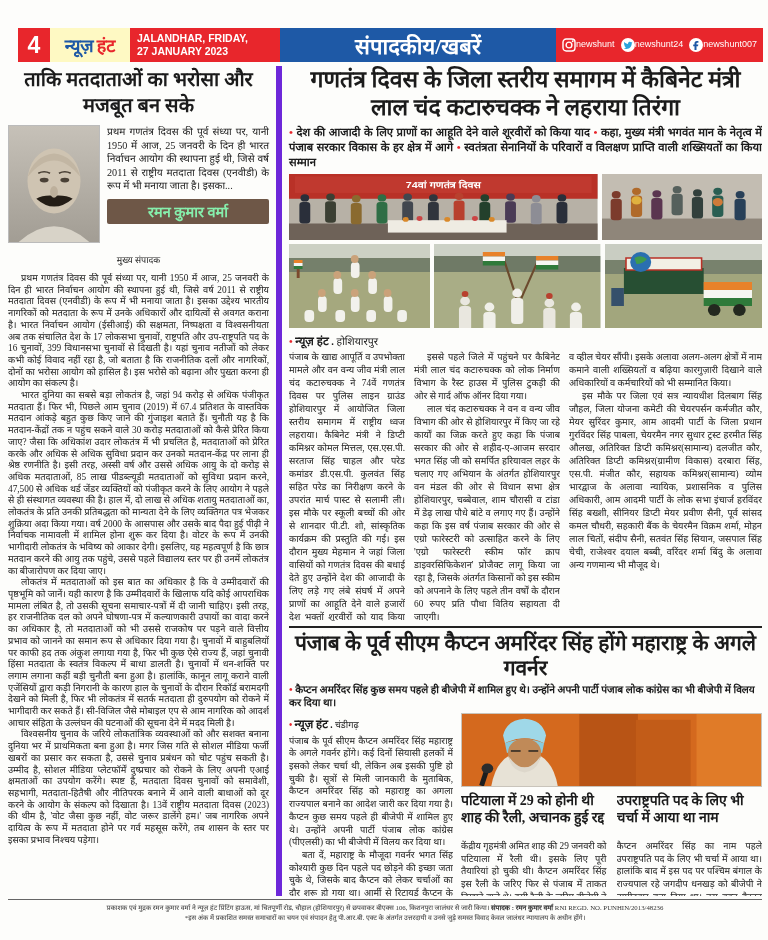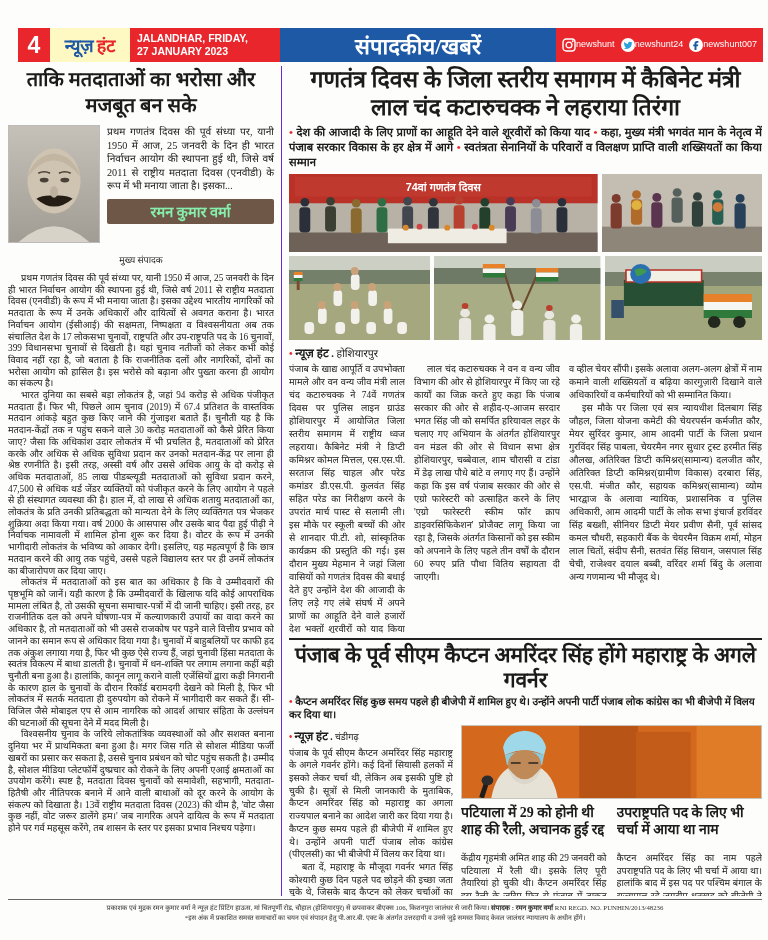--- a/index.html
+++ b/index.html
@@ -19,41 +19,41 @@
   .mh-date { width:150px; background:#e8262c; color:#fff; padding-left:7px; display:flex; flex-direction:column;
              justify-content:center; font:bold 10.5px/1.25 "Liberation Sans",sans-serif; }
   .mh-section { width:276px; background:#1e59a6; color:#fff; display:flex; align-items:center; justify-content:center;
                 font-size:22px; font-weight:bold; }
   .mh-social { flex:1; background:#e8262c; display:flex; align-items:center; justify-content:space-evenly; }
   .social-item { display:flex; flex-direction:row; align-items:center; color:#fff;
                  font:9px "Liberation Sans",sans-serif; line-height:1.1; }
   .social-item svg { width:14px; height:14px; margin-bottom:1px; }
   
   .content { position:absolute; top:66px; left:8px; right:6px; bottom:44px; display:flex; overflow:hidden; }
-  .editorial { width:274px; flex:none; padding-right:7px; border-right:1px solid #6d28d9; }
+  .editorial { width:274px; flex:none; padding-right:7px; border-right:6px solid #6d28d9; }
   .lead-wrap { flex:1; padding-left:7px; overflow:hidden; }
   
   .ed-head { font-size:20px; font-weight:bold; text-align:center; line-height:1.3; }
   .ed-row { display:flex; gap:7px; margin-top:7px; }
   .ed-photo { width:92px; height:118px; flex:none; border:1px solid #bbb; }
   .ed-photo svg { width:100%; height:100%; display:block; }
   .ed-introcol { flex:1; }
   .ed-intro { font-size:10.2px; line-height:1.33; text-align:justify; }
   .ed-author-bar { margin-top:6px; background:#6e5747; color:#86efac; text-align:center;
                    font-size:14.5px; font-weight:bold; padding:2px 0 3px; border-radius:2px; }
   .ed-author-role { text-align:center; font-size:9px; margin-top:10px; }
   .ed-body { margin-top:7px; height:644px; overflow:hidden; }
   .ed-body p { font-size:9.3px; line-height:11.7px; text-align:justify; }
   .indent { text-indent:13px; }
   
   .lead-head { font-size:23px; font-weight:bold; text-align:center; line-height:1.22; }
   .lead-bullets { margin-top:3px; font-size:11.3px; font-weight:bold; line-height:1.32; text-align:justify; }
   .lead-bullets .bl::before { content:"• "; color:#e8262c; }
   .photo-grid { margin-top:4px; }
-  .prow1 { display:grid; grid-template-columns:2fr 1.04fr; gap:4px; height:78px;text-align:center; }
+  .prow1 { display:grid; grid-template-columns:2fr 1.04fr; gap:4px; height:66px;text-align:center; }
   .prow2 { display:grid; grid-template-columns:0.95fr 1.12fr 1.06fr; gap:4px; height:84px; margin-top:4px; }
   .photo { overflow:hidden; }
   .photo svg { width:100%; height:100%; display:block; }
   .dateline { margin:5px 0 3px; font-size:10.5px; }
   .dateline::before { content:"• "; color:#e8262c; font-weight:bold; }
   .dateline b { font-size:11.5px; }
   .dateline .dot { font-weight:bold; }
   .lead-cols { display:flex; gap:9px; height:270px; overflow:hidden; }
   .lead-cols .col { overflow:hidden; }
   .c1 { width:116px; flex:none; } .c2 { width:146px; flex:none; } .c3 { flex:1; }
@@ -296,20 +296,21 @@
           </div>
         </div>
 
         <p class="dateline"><b>न्यूज़ हंट</b> <span class="dot">.</span> <span>होशियारपुर</span></p>
 
         <div class="lead-cols">
           <div class="col c1">
             <p>पंजाब के खाद्य आपूर्ति व उपभोक्ता मामले और वन वन्य जीव मंत्री लाल चंद कटारुचक्क ने 74वें गणतंत्र दिवस पर पुलिस लाइन ग्राउंड होशियारपुर में आयोजित जिला स्तरीय समागम में राष्ट्रीय ध्वज लहराया। कैबिनेट मंत्री ने डिप्टी कमिश्नर कोमल मित्तल, एस.एस.पी. सरताज सिंह चाहल और परेड कमांडर डी.एस.पी. कुलवंत सिंह सहित परेड का निरीक्षण करने के उपरांत मार्च पास्ट से सलामी ली। इस मौके पर स्कूली बच्चों की ओर से शानदार पी.टी. शो, सांस्कृतिक कार्यक्रम की प्रस्तुति की गई। इस दौरान मुख्य मेहमान ने जहां जिला वासियों को गणतंत्र दिवस की बधाई देते हुए उन्होंने देश की आजादी के लिए लड़े गए लंबे संघर्ष में अपने प्राणों का आहूति देने वाले हजारों देश भक्तों शूरवीरों को याद किया वहीं समागम में विशेष तौर पर आए स्वतंत्रता सेनानियों के परिवारों का भी सम्मान किया। इस दौरान उनके साथ विधायक डा. रवजोत सिंह, जसवीर सिंह राजा गिल व कर्मवीर सिंह घुम्मण ने भी विशेष तौर पर शिरकत की।</p>
           </div>
           <div class="col c2">
+            <p class="indent">इससे पहले जिले में पहुंचने पर कैबिनेट मंत्री लाल चंद कटारुचक्क को लोक निर्माण विभाग के रैस्ट हाउस में पुलिस टुकड़ी की ओर से गार्द ऑफ ऑनर दिया गया।</p>
             <p class="indent">लाल चंद कटारुचक्क ने वन व वन्य जीव विभाग की ओर से होशियारपुर में किए जा रहे कार्यों का जिक्र करते हुए कहा कि पंजाब सरकार की ओर से शहीद-ए-आजम सरदार भगत सिंह जी को समर्पित हरियावल लहर के चलाए गए अभियान के अंतर्गत होशियारपुर वन मंडल की ओर से विधान सभा क्षेत्र होशियारपुर, चब्बेवाल, शाम चौरासी व टांडा में डेढ़ लाख पौधे बांटे व लगाए गए हैं। उन्होंने कहा कि इस वर्ष पंजाब सरकार की ओर से एग्रो फारेस्टरी को उत्साहित करने के लिए 'एग्रो फारेस्टरी स्कीम फॉर क्राप डाइवरसिफिकेशन' प्रोजैक्ट लागू किया जा रहा है, जिसके अंतर्गत किसानों को इस स्कीम को अपनाने के लिए पहले तीन वर्षों के दौरान 60 रुपए प्रति पौधा वितिय सहायता दी जाएगी।</p>
 
           </div>
           <div class="col c3">
             <p>व व्हील चेयर सौंपी। इसके अलावा अलग-अलग क्षेत्रों में नाम कमाने वाली शख्सियतों व बढ़िया कारगुज़ारी दिखाने वाले अधिकारियों व कर्मचारियों को भी सम्मानित किया।</p>
             <p class="indent">इस मौके पर जिला एवं सत्र न्यायधीश दिलबाग सिंह जौहल, जिला योजना कमेटी की चेयरपर्सन कर्मजीत कौर, मेयर सुरिंदर कुमार, आम आदमी पार्टी के जिला प्रधान गुरविंदर सिंह पाबला, चेयरमैन नगर सुधार ट्रस्ट हरमीत सिंह औलख, अतिरिक्त डिप्टी कमिश्नर(सामान्य) दलजीत कौर, अतिरिक्त डिप्टी कमिश्नर(ग्रामीण विकास) दरबारा सिंह, एस.पी. मंजीत कौर, सहायक कमिश्नर(सामान्य) व्योम भारद्वाज के अलावा न्यायिक, प्रशासनिक व पुलिस अधिकारी, आम आदमी पार्टी के लोक सभा इंचार्ज हरविंदर सिंह बख्शी, सीनियर डिप्टी मेयर प्रवीण सैनी, पूर्व सांसद कमल चौधरी, सहकारी बैंक के चेयरमैन विक्रम शर्मा, मोहन लाल चितों, संदीप सैनी, सतवंत सिंह सियान, जसपाल सिंह चेची, राजेश्वर दयाल बब्बी, वरिंदर शर्मा बिंदु के अलावा अन्य गणमान्य भी मौजूद थे।</p>
           </div>
         </div>
       </article>
 

